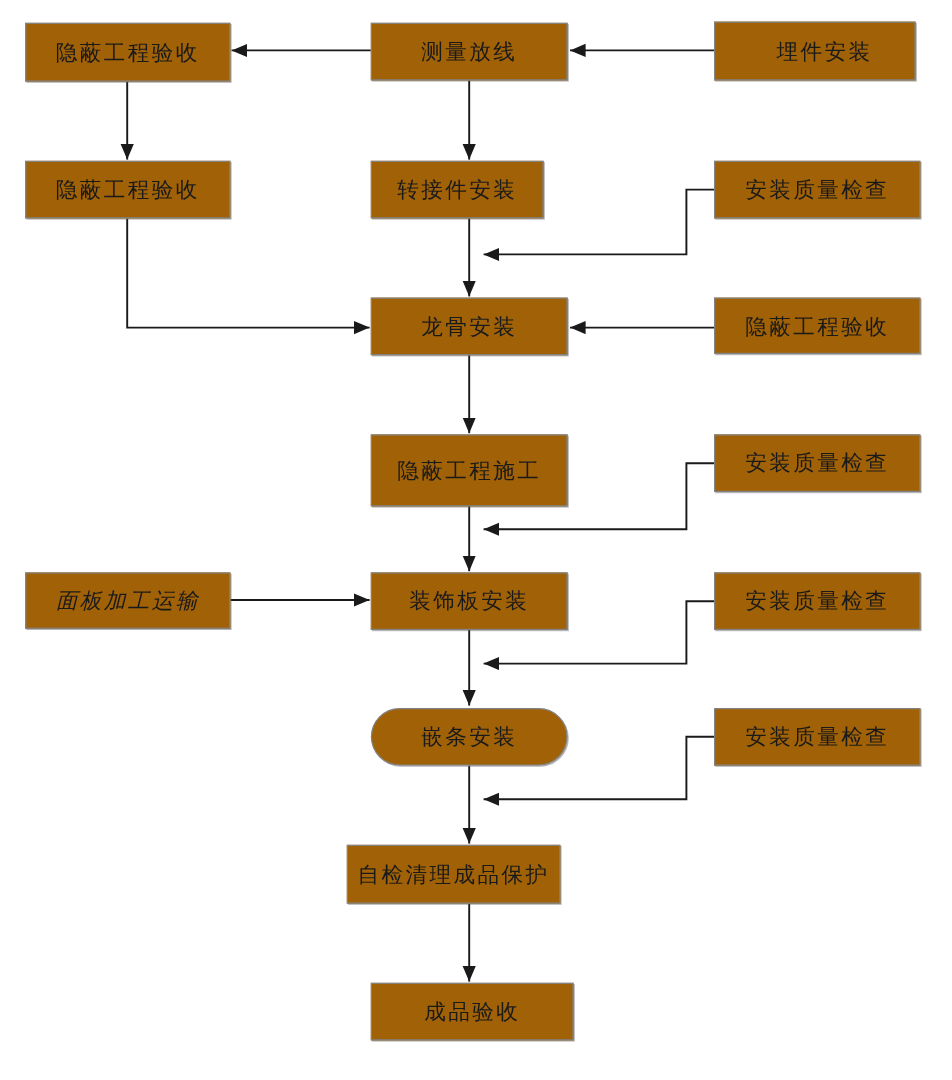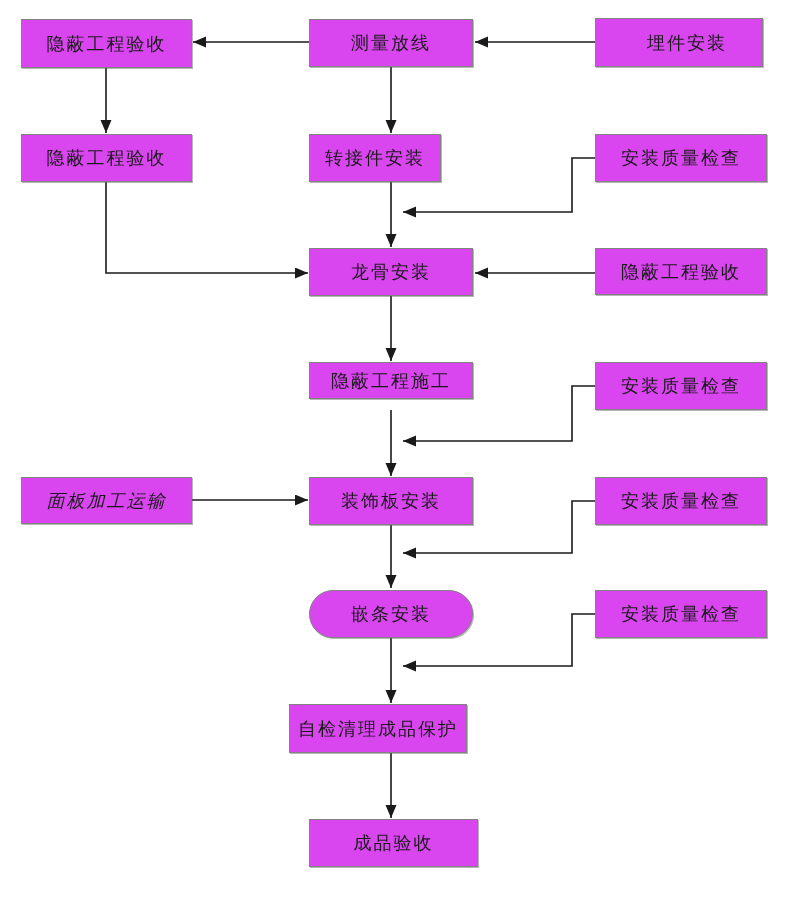--- a/index.html
+++ b/index.html
@@ -17,21 +17,21 @@
   }
   .connectors {
     position: absolute;
     left: 0;
     top: 0;
     pointer-events: none;
   }
   .node {
     position: absolute;
     box-sizing: border-box;
-    background: #d946ef;
+    background: #a16207;
     border: 1px solid #828282;
     box-shadow: 1px 1px 0 rgba(90,90,90,0.45);
     display: flex;
     align-items: center;
     justify-content: center;
     color: #1a1a1a;
     font-size: 18px;
     letter-spacing: 2px;
     white-space: nowrap;
   }
@@ -80,37 +80,37 @@
   </div>
 
   <div class="node" style="left:595px; top:18px;  width:168px; height:49px;padding-left:16px;">
     <span>埋件安装</span>
   </div>
 
   <div class="node" style="left:21px;  top:134px; width:171px; height:48px;">
     <span>隐蔽工程验收</span>
   </div>
 
-  <div class="node" style="left:309px; top:134px; width:132px; height:48px;">
+  <div class="node" style="left:309px; top:134px; width:144px; height:48px;">
     <span>转接件安装</span>
   </div>
 
   <div class="node" style="left:595px; top:134px; width:172px; height:48px;">
     <span>安装质量检查</span>
   </div>
 
   <div class="node" style="left:309px; top:248px; width:164px; height:48px;">
     <span>龙骨安装</span>
   </div>
 
   <div class="node" style="left:595px; top:248px; width:172px; height:47px;">
     <span>隐蔽工程验收</span>
   </div>
 
-  <div class="node" style="left:309px; top:362px; width:164px; height:37px;">
+  <div class="node" style="left:309px; top:362px; width:164px; height:60px;">
     <span>隐蔽工程施工</span>
   </div>
 
   <div class="node" style="left:595px; top:362px; width:172px; height:48px;">
     <span>安装质量检查</span>
   </div>
 
   <div class="node" style="left:21px;  top:477px; width:171px; height:47px;font-style:italic;">
     <span>面板加工运输</span>
   </div>

